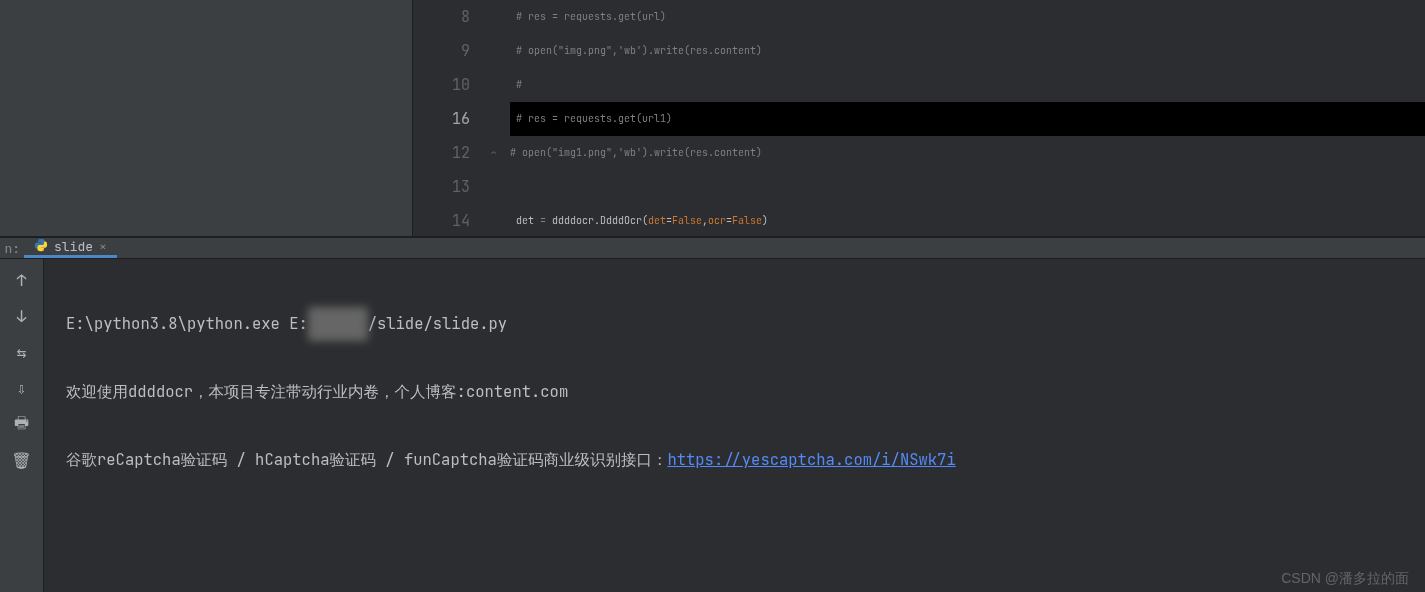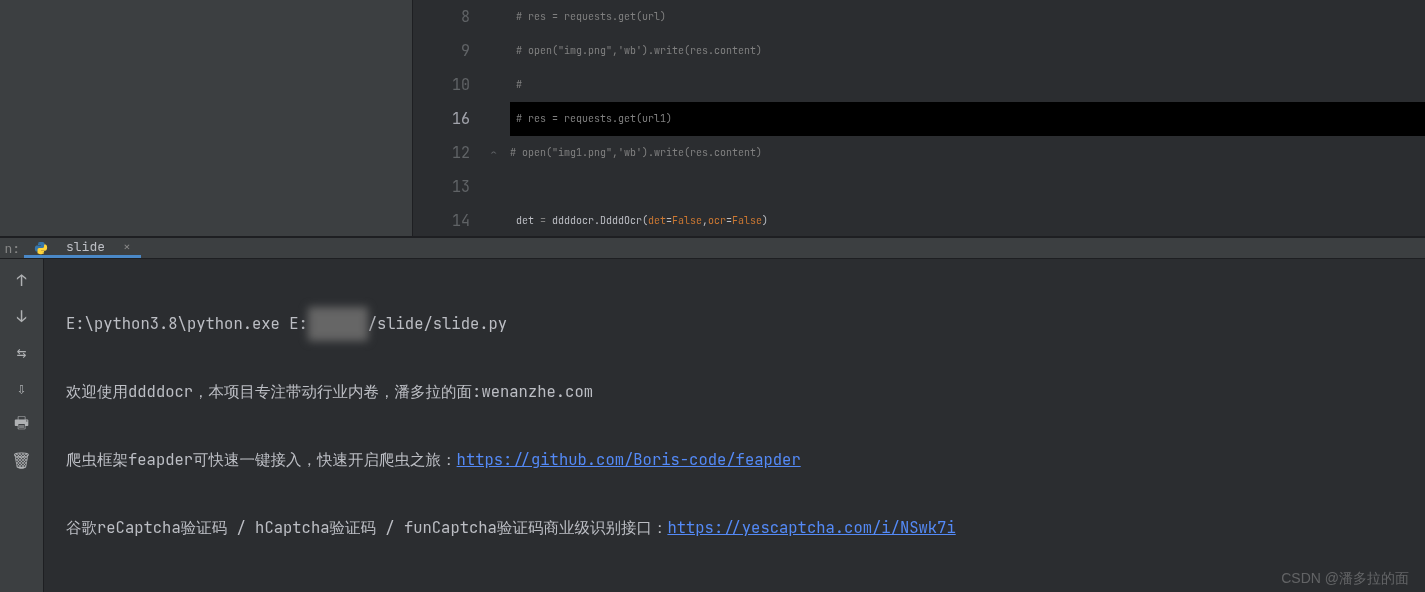--- a/index.html
+++ b/index.html
@@ -68,25 +68,25 @@
     font-size: 13px;
   }
   .tab-label-left {
     width: 24px;
     color: #888;
     text-align: right;
     padding-right: 4px;
   }
   .run-tab {
     display: flex;
-    align-items: flex-end;
+    align-items: flex-start;
     height: 100%;
     padding: 0 10px;
     border-bottom: 3px solid #4a88c7;
-    gap: 18px;
+    gap: 6px;
   }
   .py-icon-box {
     width: 14px; height: 14px;
     display: inline-flex; align-items: center; justify-content: center;
   }
   .close-x { color: #888; font-size: 13px; cursor: pointer; }
   .console-row { display: flex; flex: 1; background: #2b2d30; }
   .tool-col {
     width: 44px;
     display: flex;
@@ -176,22 +176,21 @@
     <div class="tool-col">
       <div class="tool-btn">↑</div>
       <div class="tool-btn">↓</div>
       <div class="tool-btn">⇆</div>
       <div class="tool-btn">⇩</div>
       <div class="tool-btn">🖶</div>
       <div class="tool-btn">🗑</div>
     </div>
     <div class="console">
 <div><span>E:\python3.8\python.exe E:</span><span class="blur">xxxxxx</span><span>/slide/slide.py</span></div>
-<div>欢迎使用ddddocr，本项目专注带动行业内卷，潘多拉的面:wenanzhe.com</div>
-<div><span>爬虫框架feapder可快速一键接入，快速开启爬虫之旅：</span><span class="link">https://github.com/Boris-code/feapder</span></div>
+<div>欢迎使用ddddocr，本项目专注带动行业内卷，个人博客:content.com</div>
 <div><span>谷歌reCaptcha验证码 / hCaptcha验证码 / funCaptcha验证码商业级识别接口：</span><span class="link">https://yescaptcha.com/i/NSwk7i</span></div>
 
 <div></div>
 
 
     </div>
   </div>
 
 </div>
 

